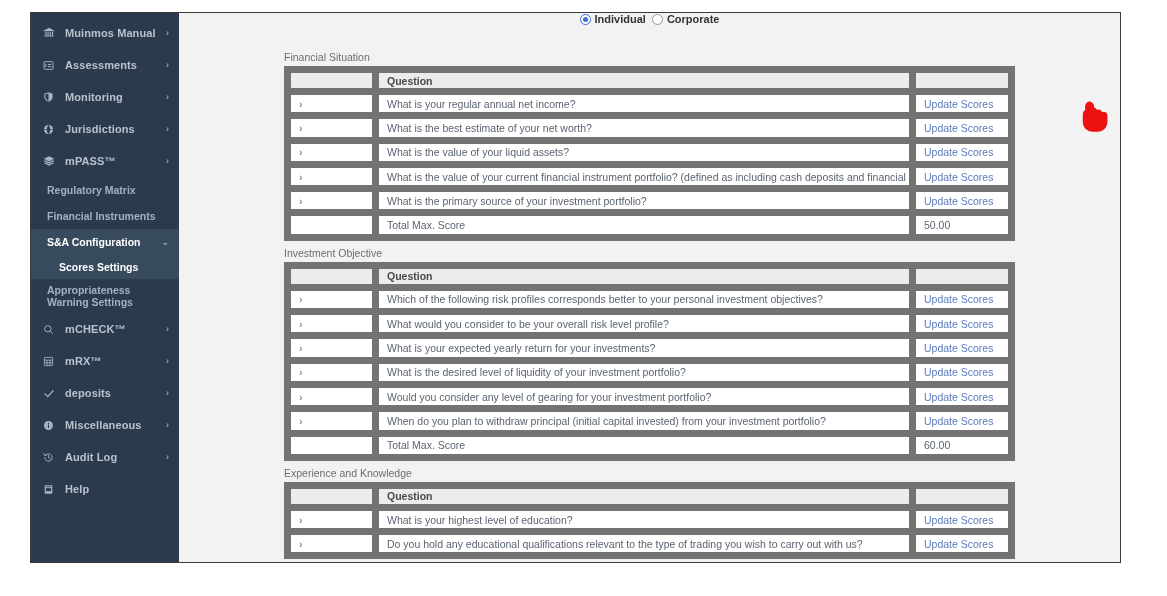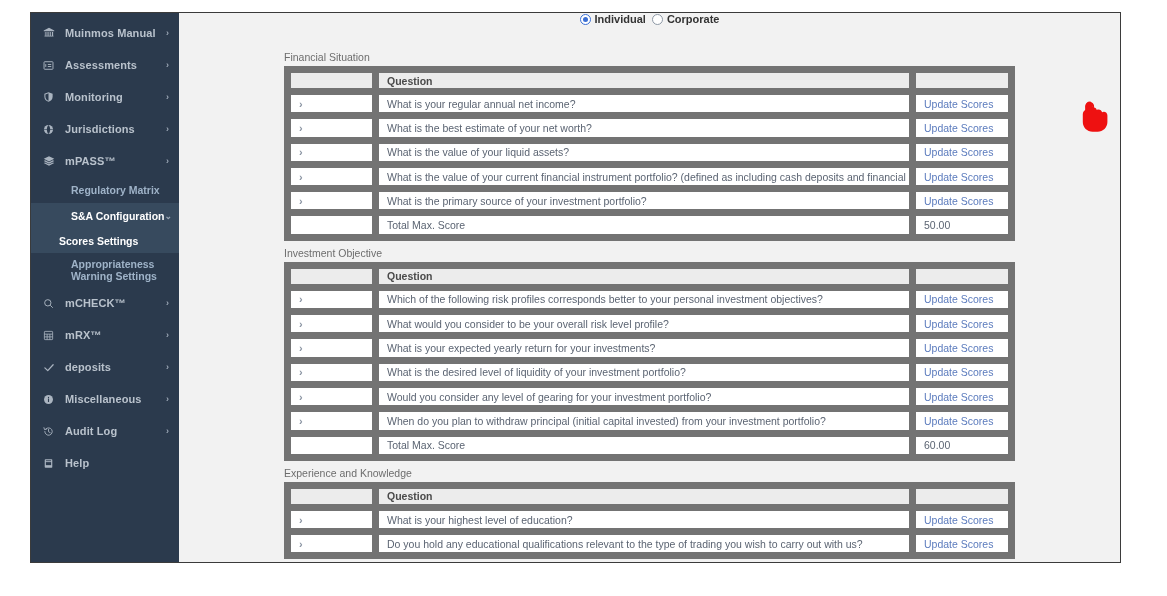--- a/index.html
+++ b/index.html
@@ -56,21 +56,21 @@
   .nav-item .chev {
     flex: 0 0 auto;
     font-size: 9px;
     color: #9aa6b4;
     font-weight: bold;
   }
 
   .sub-item {
     display: flex; align-items: center;
     height: 26px;
-    padding-left: 40px; padding-right: 10px;
+    padding-left: 16px; padding-right: 10px;
     color: #9fb3c8;
     font-size: 10.5px;
     font-weight: bold;
     cursor: pointer;
     white-space: nowrap;
   }
   .sub-item .lbl { flex:1 1 auto; }
   .sub-item .chev { font-size: 9px; color:#9aa6b4; }
   .sub-item.two-line {
     height: 34px;
@@ -251,20 +251,23 @@
               <path d="M1 8l7 3.5L15 8l-1.8-.9L8 9.6 2.8 7.1 1 8z"></path>
               <path d="M1 10.8l7 3.5 7-3.5-1.8-.9L8 12.4 2.8 9.9 1 10.8z"></path>
             </svg>
         </span>
         <span class="lbl">mPASS™</span>
         <span class="chev">›</span>
       </div>
 
       <div class="sub-item">
         <span class="lbl">Regulatory Matrix</span>
+      </div>
+      <div class="sub-item">
+        <span class="lbl">Financial Instruments</span>
       </div>
       <div class="sub-item active-parent">
         <span class="lbl">S&amp;A Configuration</span>
         <span class="chev">⌄</span>
       </div>
       <div class="sub-item active">
         <span class="lbl">Scores Settings</span>
       </div>
       <div class="sub-item two-line">
         <span class="lbl">Appropriateness Warning Settings</span>

